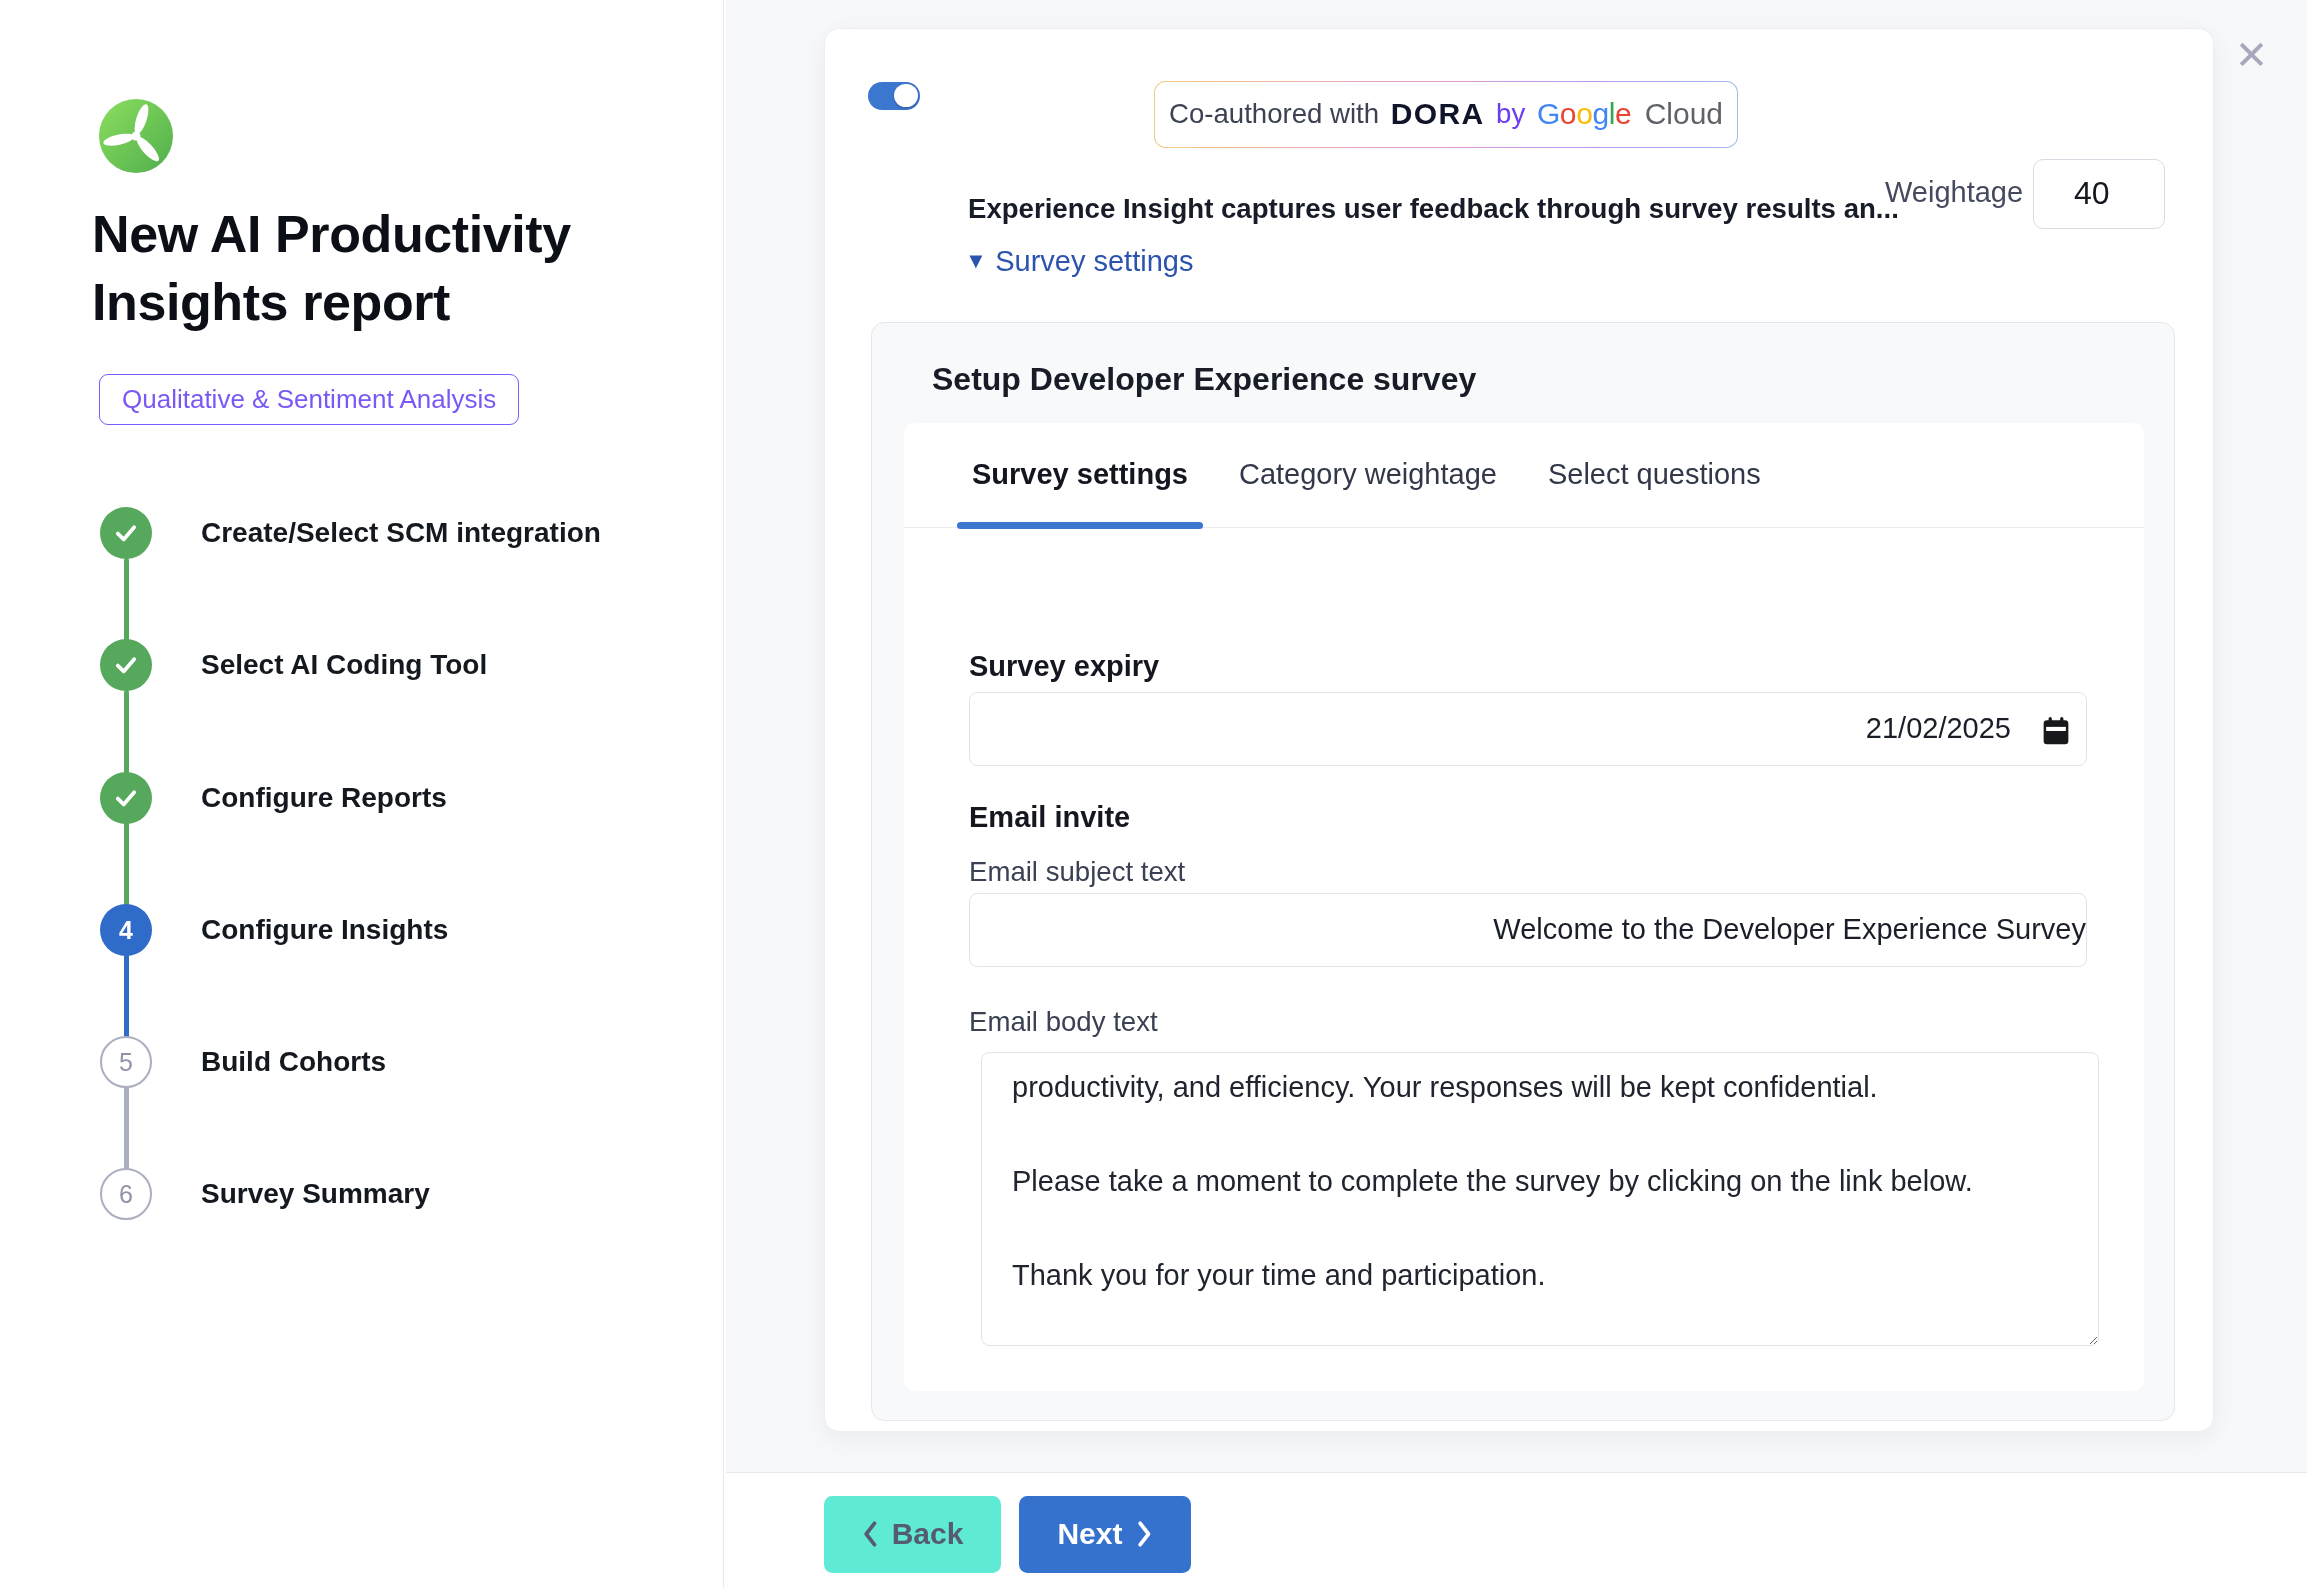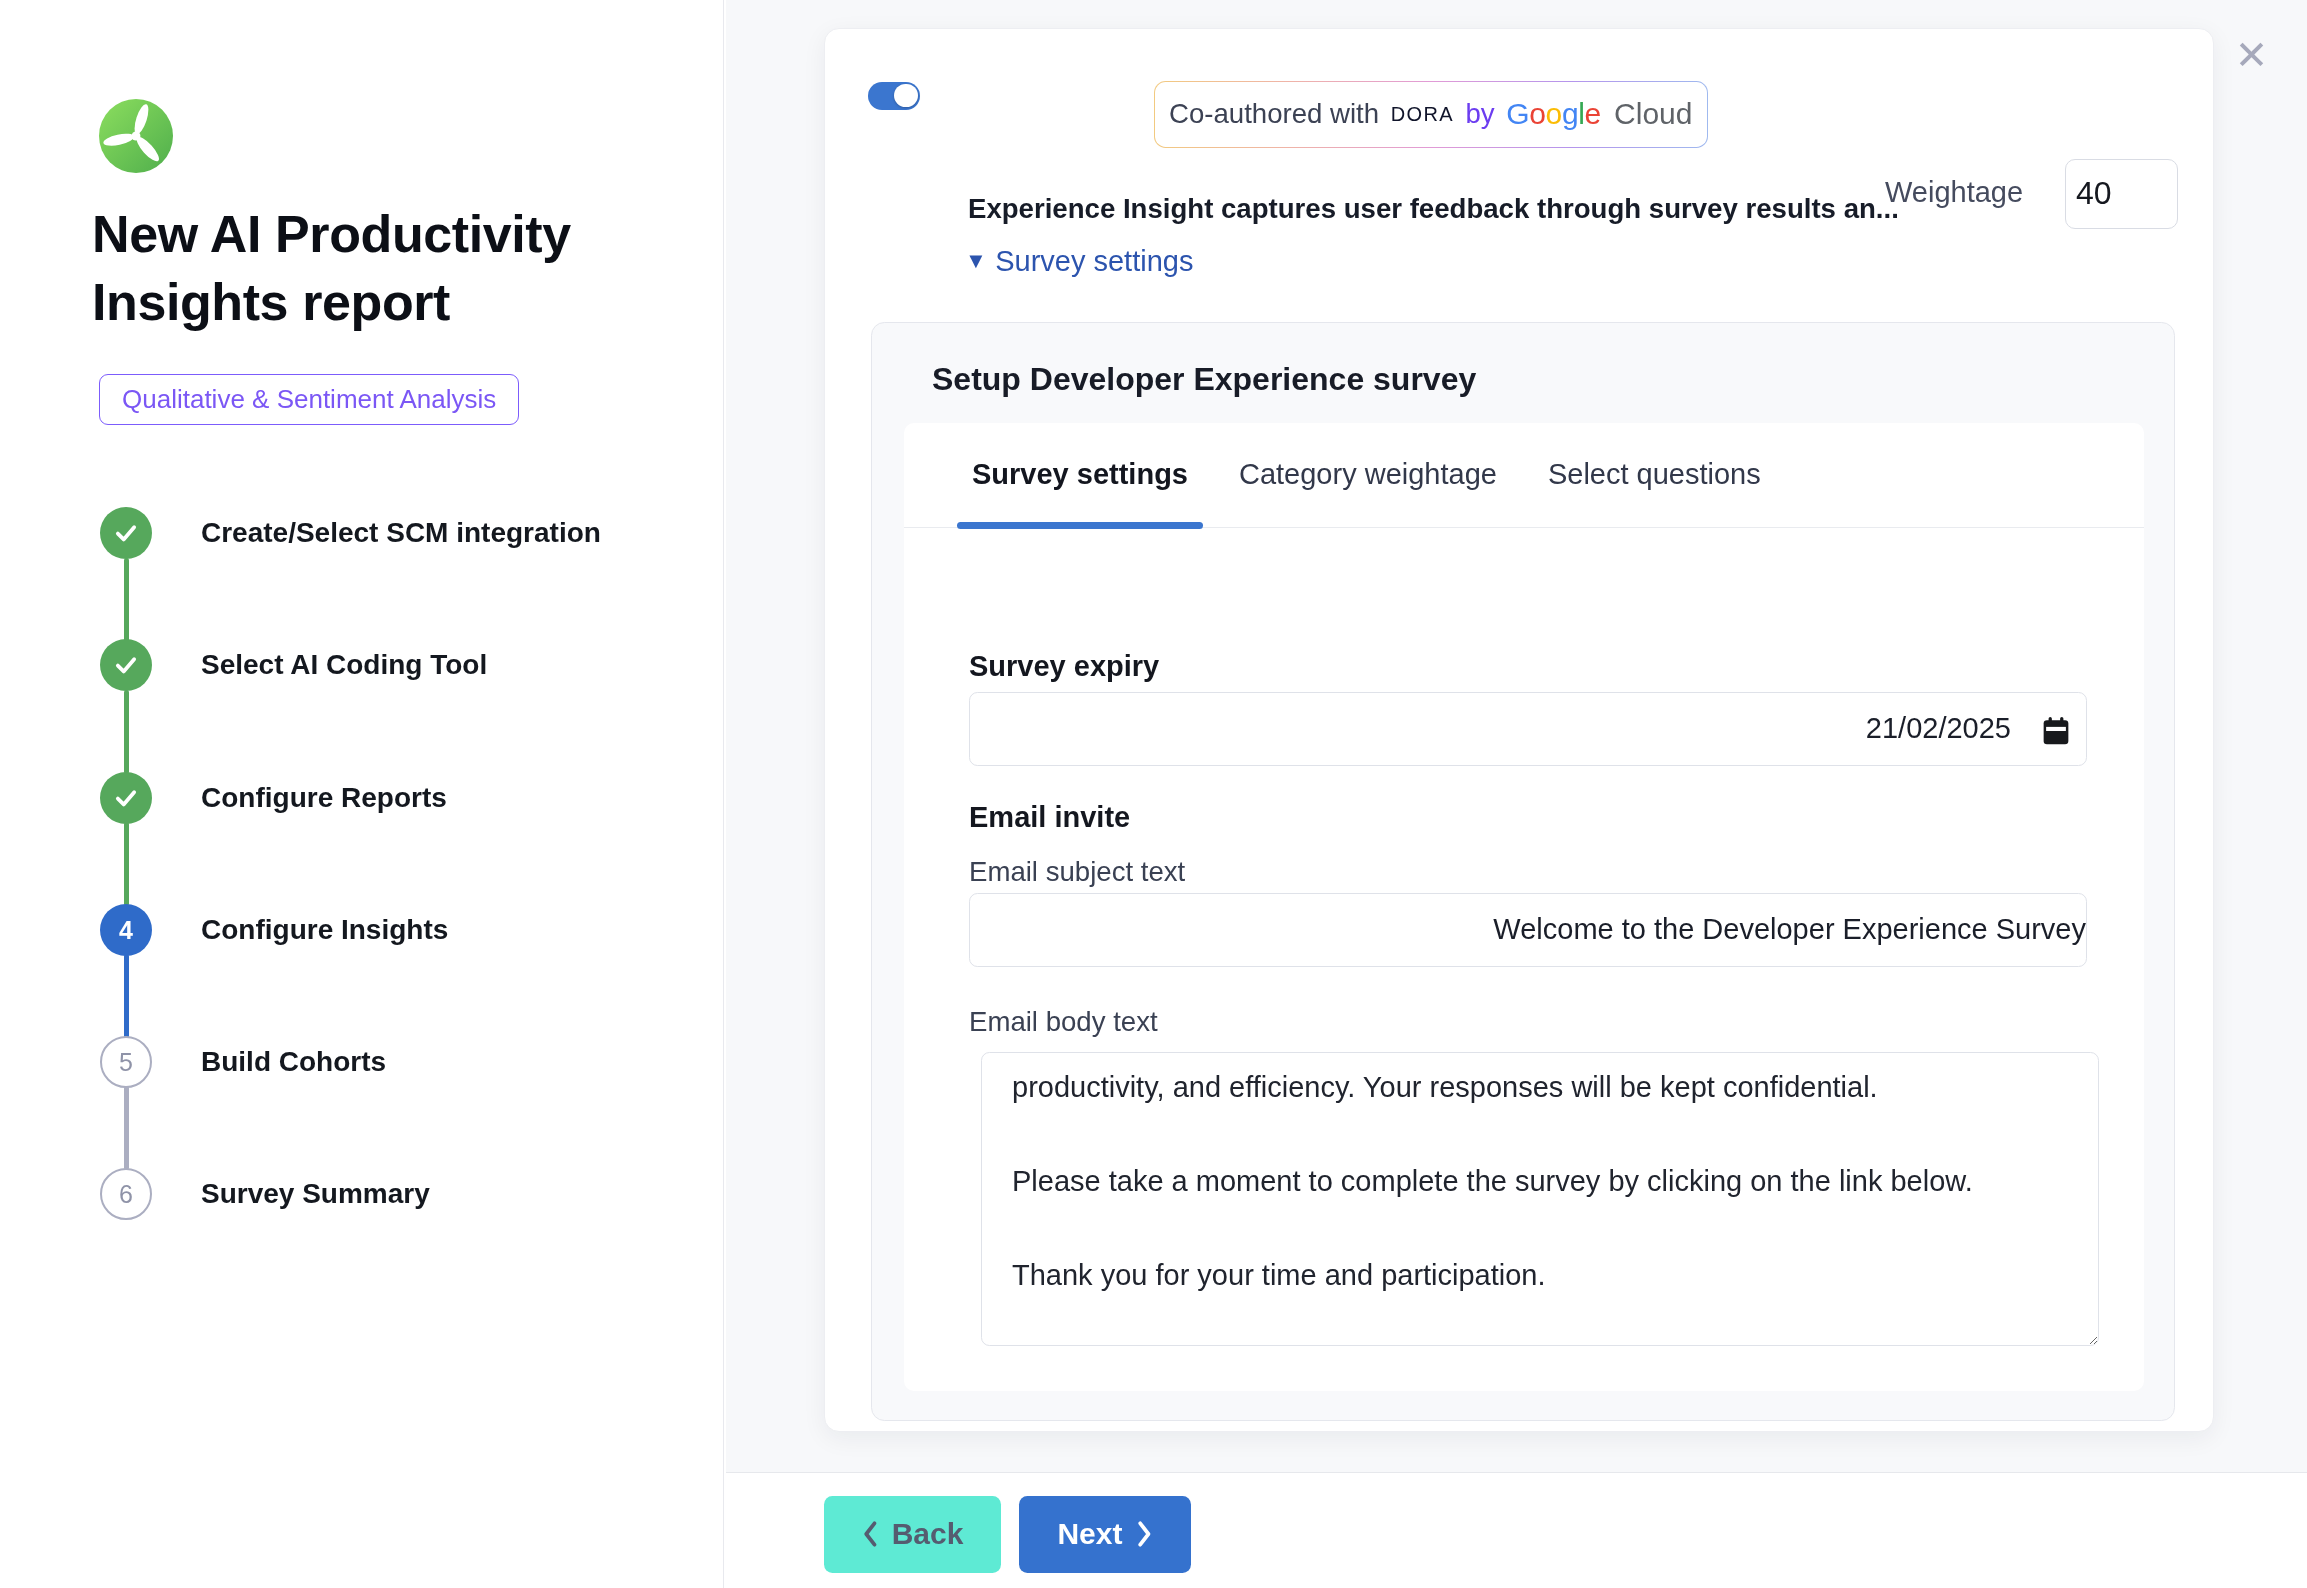--- a/index.html
+++ b/index.html
@@ -50,33 +50,33 @@
 
   .insight-title { position:absolute; left:140px; top:42px; width:209px;
     font-size:29px; font-weight:500; color:#5A6176; line-height:56px; }
 
   .coauth { position:absolute; left:329px; top:52px; height:67px;
     display:flex; align-items:center; gap:11.7px; padding:0 14px;
     border-radius:11.7px; border:1.7px solid transparent; white-space:nowrap;
     background:linear-gradient(#fff,#fff) padding-box,
        linear-gradient(90deg,#F2CA80,#EFB3A9,#E19BD6,#B595EC,#9FB9EF) border-box; }
   .coauth .pre { font-size:27.6px; color:#3C4254; }
-  .coauth .dora { font-size:20px; font-weight:400; color:#10142A; letter-spacing:1.3px; }
+  .coauth .dora { font-size:30px; font-weight:700; color:#10142A; letter-spacing:1.3px; }
   .coauth .by { font-size:27.6px; color:#6C3DF0; }
   .coauth .google { font-size:30px; font-weight:500; letter-spacing:-0.4px; }
   .g-b{color:#4285F4;} .g-r{color:#EA4335;} .g-y{color:#FBBC05;} .g-g{color:#34A853;}
   .coauth .cloud { font-size:30px; color:#5F6368; margin-left:1.7px; }
 
   .insight-desc { position:absolute; left:143px; top:164px; font-size:27.6px;
     font-weight:600; color:#171C28; white-space:nowrap; }
   .weight-label { position:absolute; left:1060px; top:147px; font-size:29px;
     font-weight:500; color:#454B5E; }
-  .weight-input { position:absolute; left:1240px; top:130px; width:113px; height:70px;
+  .weight-input { position:absolute; left:1208px; top:130px; width:132px; height:70px;
     border:1.7px solid #D9DCE4; border-radius:10px; font-size:32px; color:#15181F;
-    padding-left:10px; background:#fff; font-family:"Liberation Sans",sans-serif; }
+    padding-left:40px; background:#fff; font-family:"Liberation Sans",sans-serif; }
 
   .expander { position:absolute; left:140px; top:216px; display:flex; align-items:center;
     gap:8.4px; color:#2C54AE; cursor:pointer; }
   .expander .tri { font-size:22px; }
   .expander .txt { font-size:29px; font-weight:500; }
 
   
   .setup-card { position:absolute; left:46px; top:293px; width:1304px; height:1099px;
     background:#F8F9FB; border:1.7px solid #E5E7ED; border-radius:13.4px; }
   .setup-title { position:absolute; left:60px; top:38px; font-size:32px;

